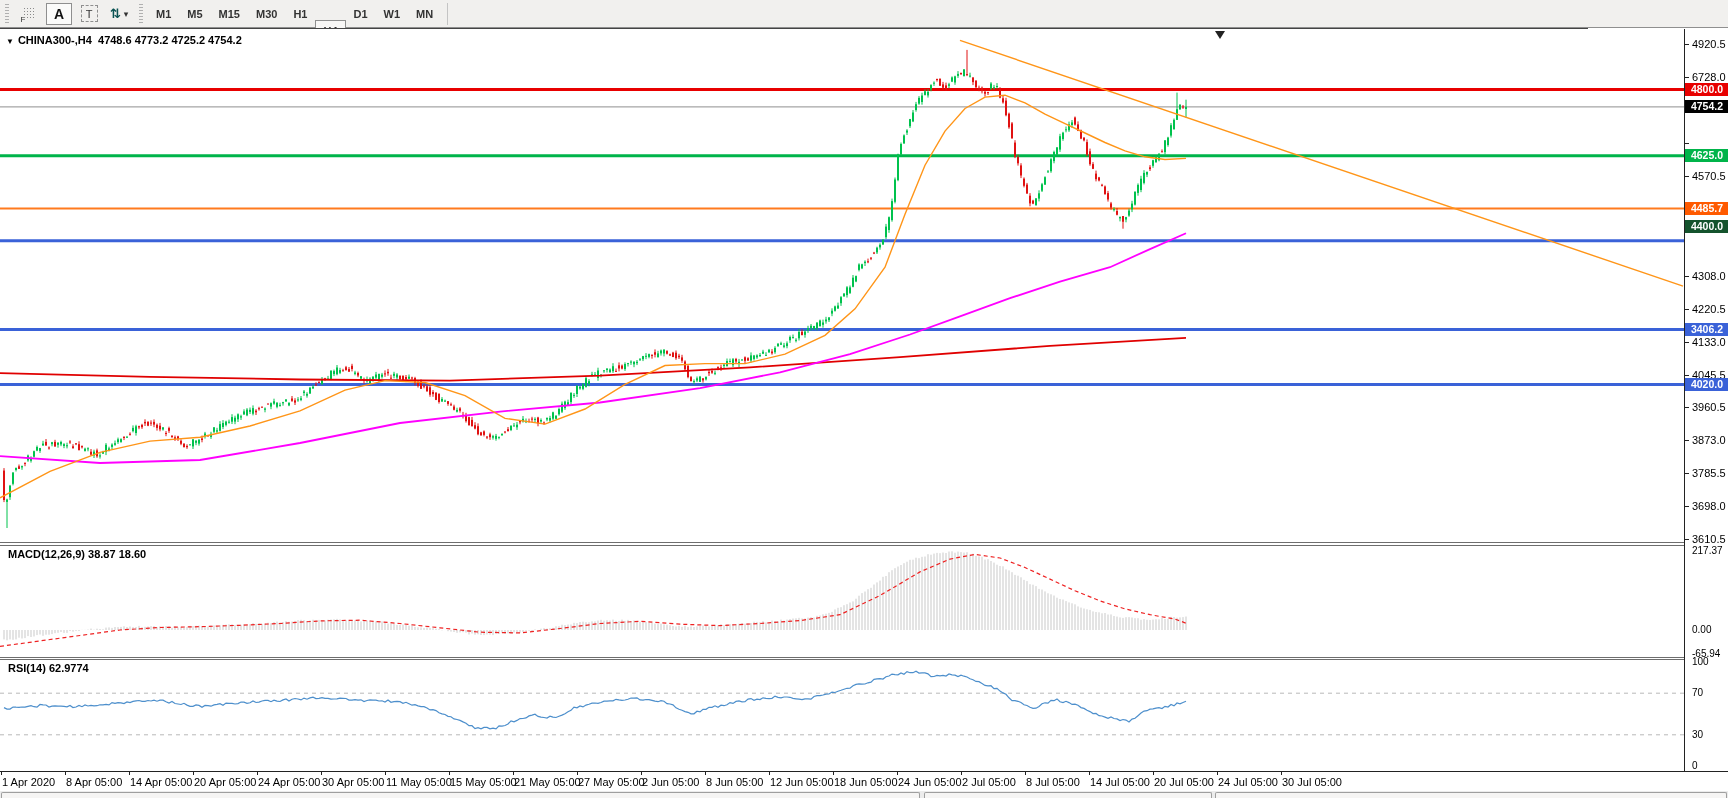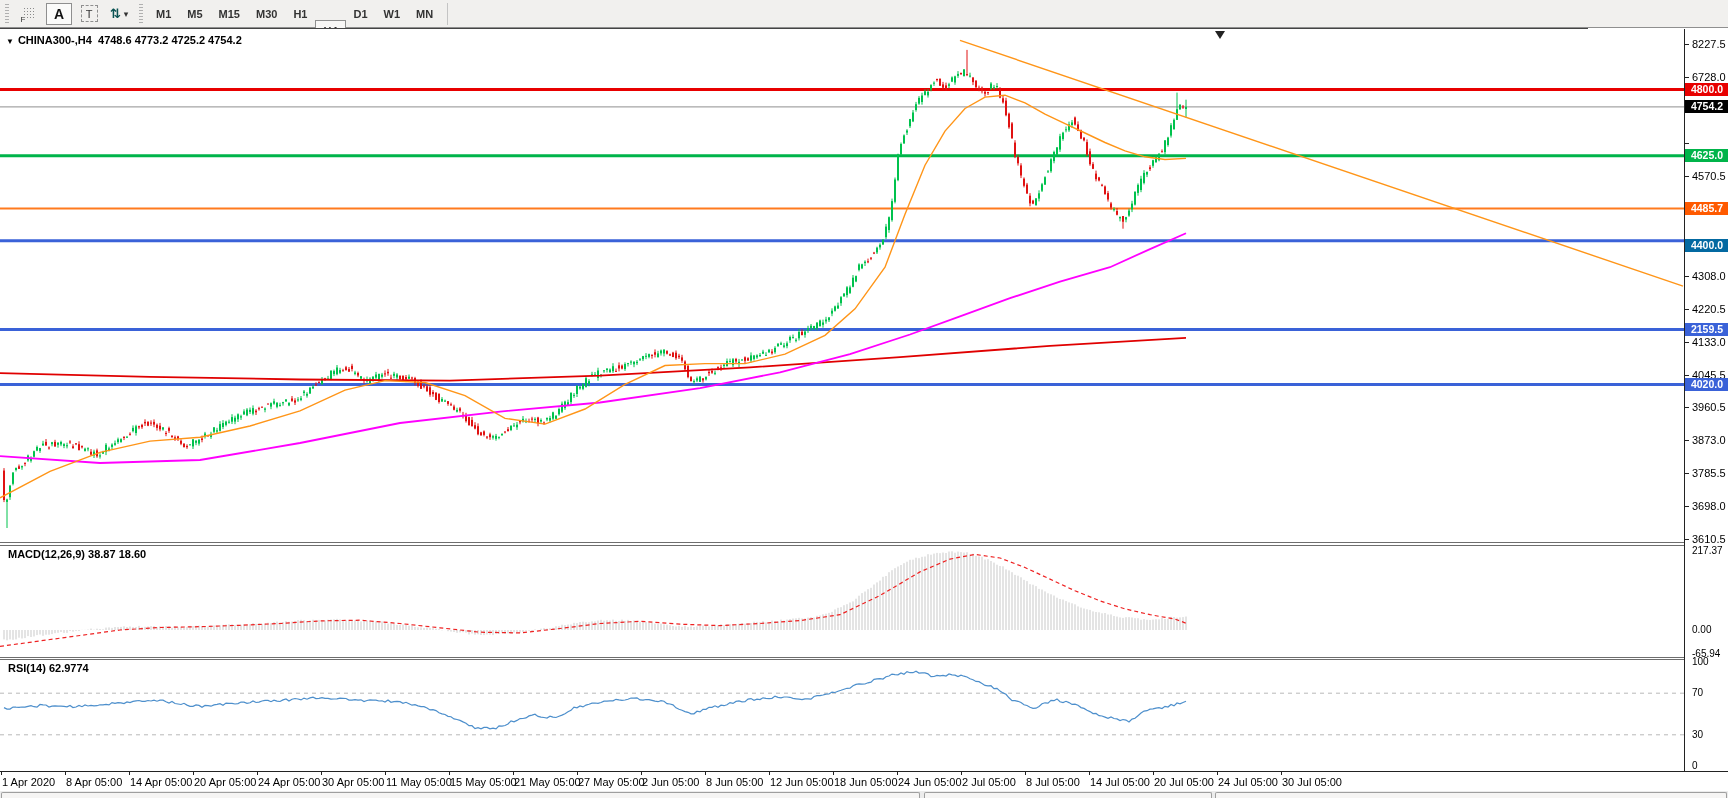--- a/index.html
+++ b/index.html
@@ -1356,21 +1356,21 @@
       <div class="time-tick" style="left: 1281px;"></div>
       <div class="time-label" style="left: 1282px;">30 Jul 05:00</div>
     </div>
   <div id="tab-strip">
       <div class="chart-tab" style="left: 1px; width: 919px;"></div>
       <div class="chart-tab" style="left: 924px; width: 288px;"></div>
       <div class="chart-tab" style="left: 1215px; width: 512px;"></div>
     </div>
   <div id="price-axis">
       <div class="ptickmark" style="top: 15px;"></div>
-      <div class="ptick" style="top: 9px;">8227.5</div>
+      <div class="ptick" style="top: 9px;">4920.5</div>
       <div class="ptickmark" style="top: 48px;"></div>
       <div class="ptick" style="top: 42px;">6728.0</div>
       <div class="ptickmark" style="top: 114px;"></div>
       <div class="ptick" style="top: 108px; margin-top: 12px;">4658.0</div>
       <div class="ptickmark" style="top: 147px;"></div>
       <div class="ptick" style="top: 141px;">4570.5</div>
       <div class="ptickmark" style="top: 247px;"></div>
       <div class="ptick" style="top: 241px;">4308.0</div>
       <div class="ptickmark" style="top: 280px;"></div>
       <div class="ptick" style="top: 274px;">4220.5</div>
@@ -1385,22 +1385,22 @@
       <div class="ptickmark" style="top: 444px;"></div>
       <div class="ptick" style="top: 438px;">3785.5</div>
       <div class="ptickmark" style="top: 477px;"></div>
       <div class="ptick" style="top: 471px;">3698.0</div>
       <div class="ptickmark" style="top: 510px;"></div>
       <div class="ptick" style="top: 504px;">3610.5</div>
       <div class="plabel" style="top: 54px; background: rgb(232, 0, 0);">4800.0</div>
       <div class="plabel" style="top: 71px; background: rgb(0, 0, 0);">4754.2</div>
       <div class="plabel" style="top: 120px; background: rgb(0, 180, 74);">4625.0</div>
       <div class="plabel" style="top: 173px; background: rgb(255, 90, 0);">4485.7</div>
-      <div class="plabel" style="top: 210px; background: #0369a1;">4400.0</div>
-      <div class="plabel" style="top: 294px; background: rgb(58, 98, 216);">2159.5</div>
+      <div class="plabel" style="top: 191px; background: #14532d;">4400.0</div>
+      <div class="plabel" style="top: 294px; background: rgb(58, 98, 216);">3406.2</div>
       <div class="plabel" style="top: 349px; background: rgb(58, 98, 216);">4020.0</div>
       <div class="iaxis" style="top: 516px;">217.37</div>
       <div class="iaxis" style="top: 595px;">0.00</div>
       <div class="iaxis" style="top: 619px;">-65.94</div>
       <div class="iaxis" style="top: 627px;">100</div>
       <div class="iaxis" style="top: 658px;">70</div>
       <div class="iaxis" style="top: 700px;">30</div>
       <div class="iaxis" style="top: 731px;">0</div>
     </div>
 </div>

